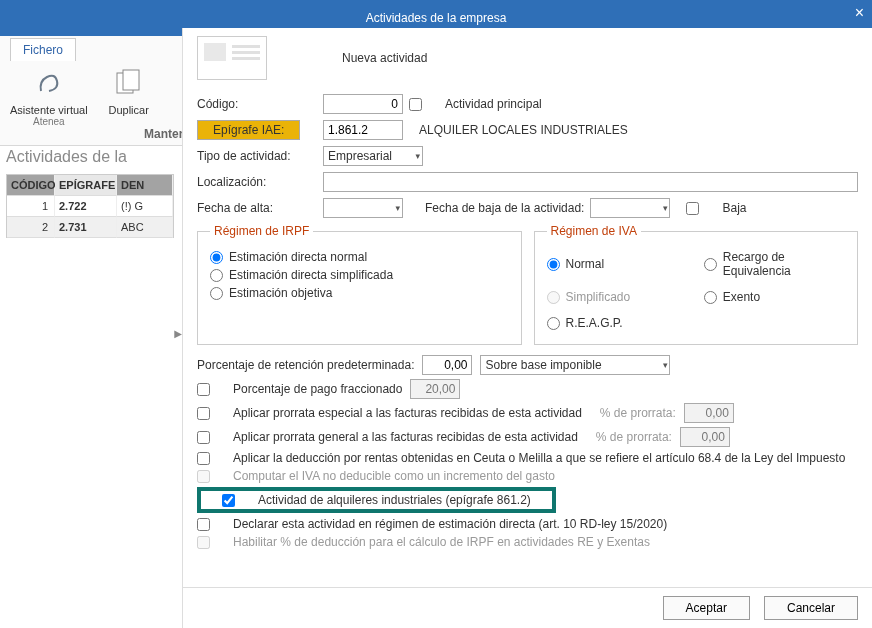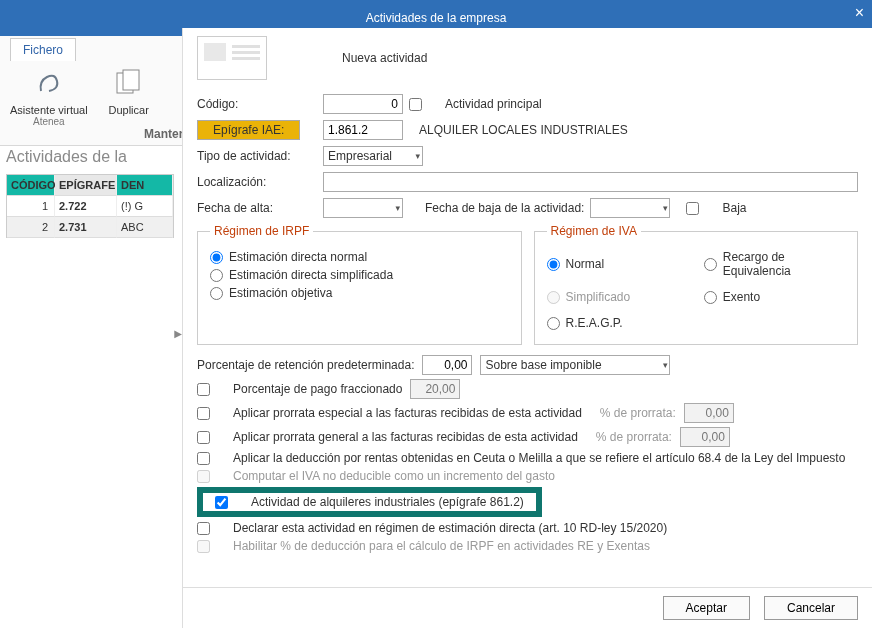--- a/index.html
+++ b/index.html
@@ -15,21 +15,21 @@
 .ribbon-btn .icon { width: 34px; height: 34px; margin: 0 auto 4px; display:flex; align-items:center; justify-content:center; }
 .ribbon-btn .lbl { font-size: 11px; color: #333; }
 .ribbon-btn .sub { font-size: 10px; color: #777; }
 .ribbon-group-label { position: absolute; left: 144px; bottom: 4px; font-size: 12px; color: #666; font-weight: bold; }
 
 .content-left { position: absolute; left: 0; top: 138px; width: 180px; bottom: 0; padding: 10px 6px; }
 .content-left h2 { font-size: 16px; color: #8a8a8a; font-weight: normal; margin-bottom: 8px; }
 .mini-table { border: 1px solid #ccc; border-bottom: none; }
 .mini-table .thead, .mini-table .trow { display: flex; }
 .mini-table .thead div, .mini-table .trow div { border-bottom: 1px solid #ddd; border-right: 1px solid #eee; padding: 4px 4px; font-size: 11px; }
-.mini-table .thead div { background: #14b8a6; font-weight: bold; }
+.mini-table .thead div { background: #a3a3a3; font-weight: bold; }
 .col-cod { width: 48px; text-align: right; padding-right: 6px !important; }
 .col-epi { width: 62px; font-weight: bold; }
 .col-den { flex: 1; }
 .mini-table .thead .col-epi { background: #e8e8e8; }
 .trow.sel { background: #f0f0f0; }
 .expander { position: absolute; right: -2px; top: 190px; font-size: 10px; color: #888; }
 
 .modal { position: absolute; left: 182px; top: 28px; right: 0; bottom: 0; background: #fff; border-left: 1px solid #ddd; display:flex; flex-direction:column; }
 .modal-head { display:flex; align-items:center; gap: 75px; padding: 8px 14px; }
 .thumb { width: 70px; height: 44px; border: 1px solid #ccc; position: relative; background:#fff; }
@@ -51,21 +51,21 @@
 .fieldsets { display:flex; gap:12px; margin: 6px 0 10px; }
 fieldset { border:1px solid #ccc; padding:8px 12px 10px; flex:1; }
 fieldset legend { padding:0 4px; color:#c2410c; }
 .radio { display:flex; align-items:center; gap:6px; margin: 4px 0; }
 .radio input { width:13px; height:13px; }
 .radio.disabled { color:#9a9a9a; }
 .iva-grid { display:grid; grid-template-columns: 1fr 1fr; column-gap:16px; row-gap:4px; }
 .option-line { display:flex; align-items:center; gap:8px; margin:4px 0; }
 .option-line .tail-lbl { color:#9a9a9a; margin-left:10px; }
 .inp.dis { background:#f2f2f2; color:#777; }
-.highlight-box { border:6px solid #0f766e; padding:2px 12px; display:inline-flex; align-items:center; }
+.highlight-box { border:4px solid #0f766e; padding:2px 21px; display:inline-flex; align-items:center; }
 .footer { border-top:1px solid #ddd; padding:8px 14px; display:flex; justify-content:flex-end; gap:14px; }
 .footer button { border:1px solid #999; background:#fafafa; padding:4px 22px; cursor:pointer; }
 .readonly { color:#333; }
 svg { display:block; }
 </style>
 </head>
 <body>
 
 <div class="dialog-titlebar">
   <span>Actividades de la empresa</span>

